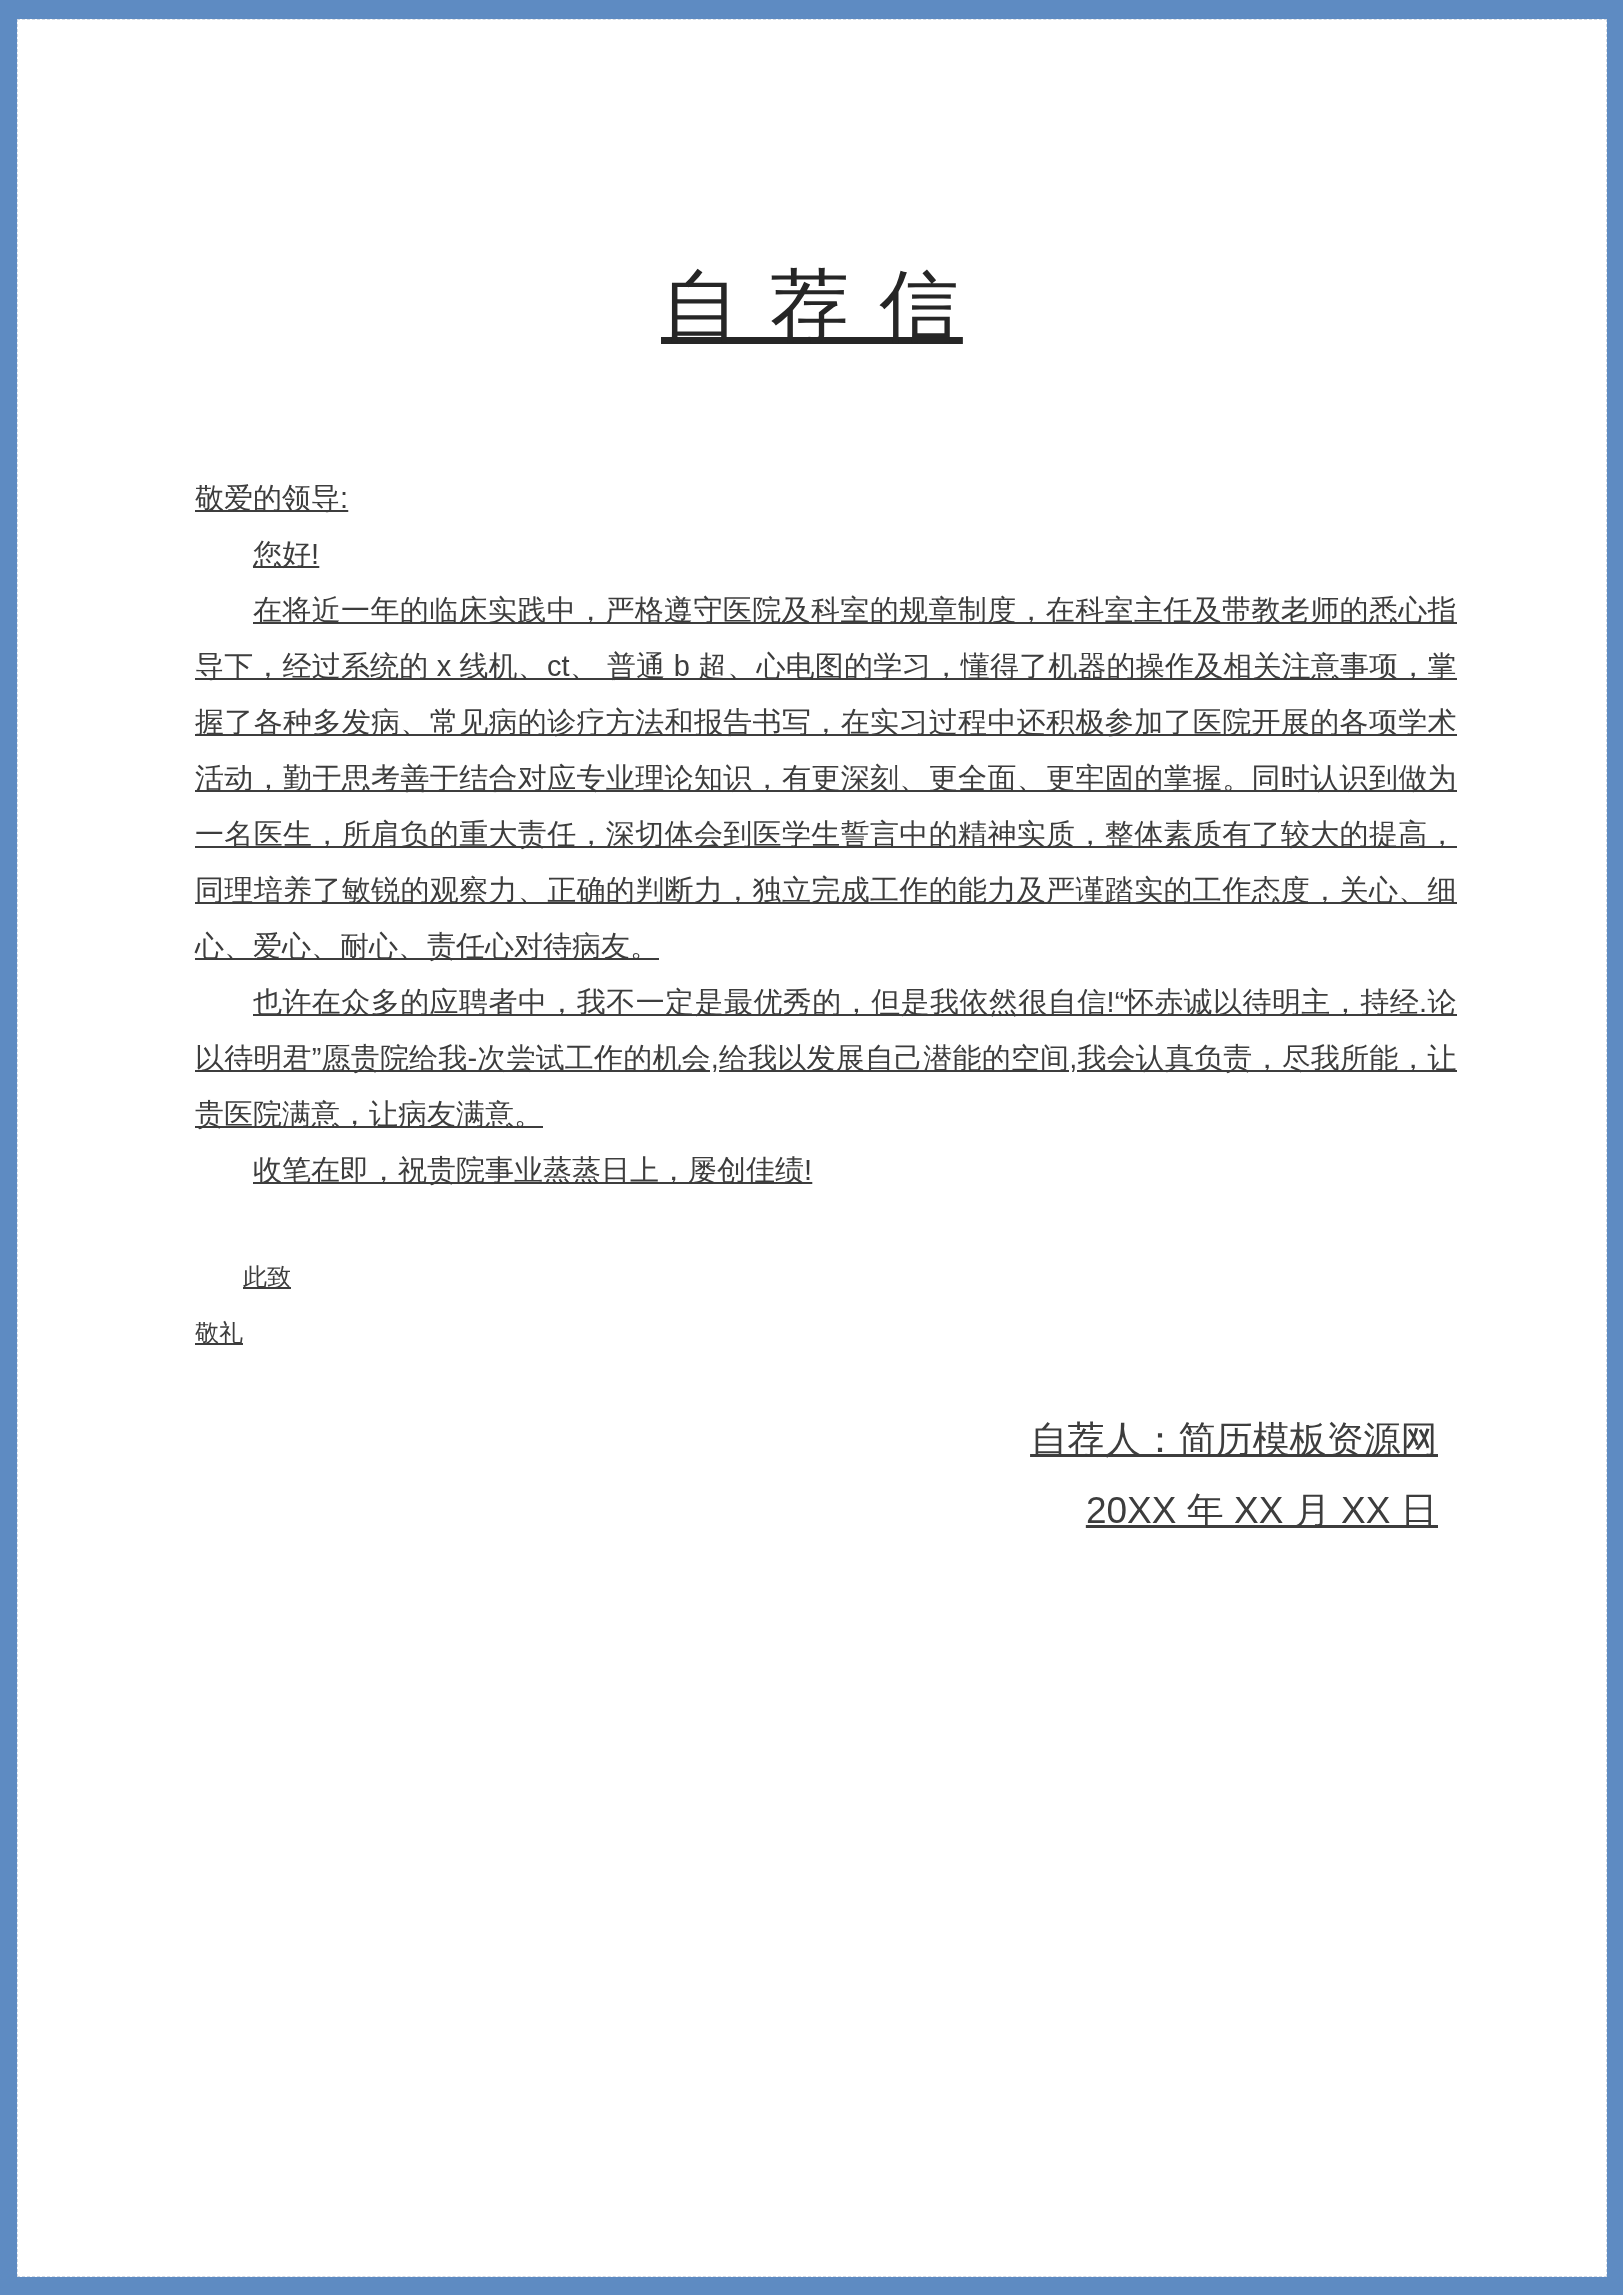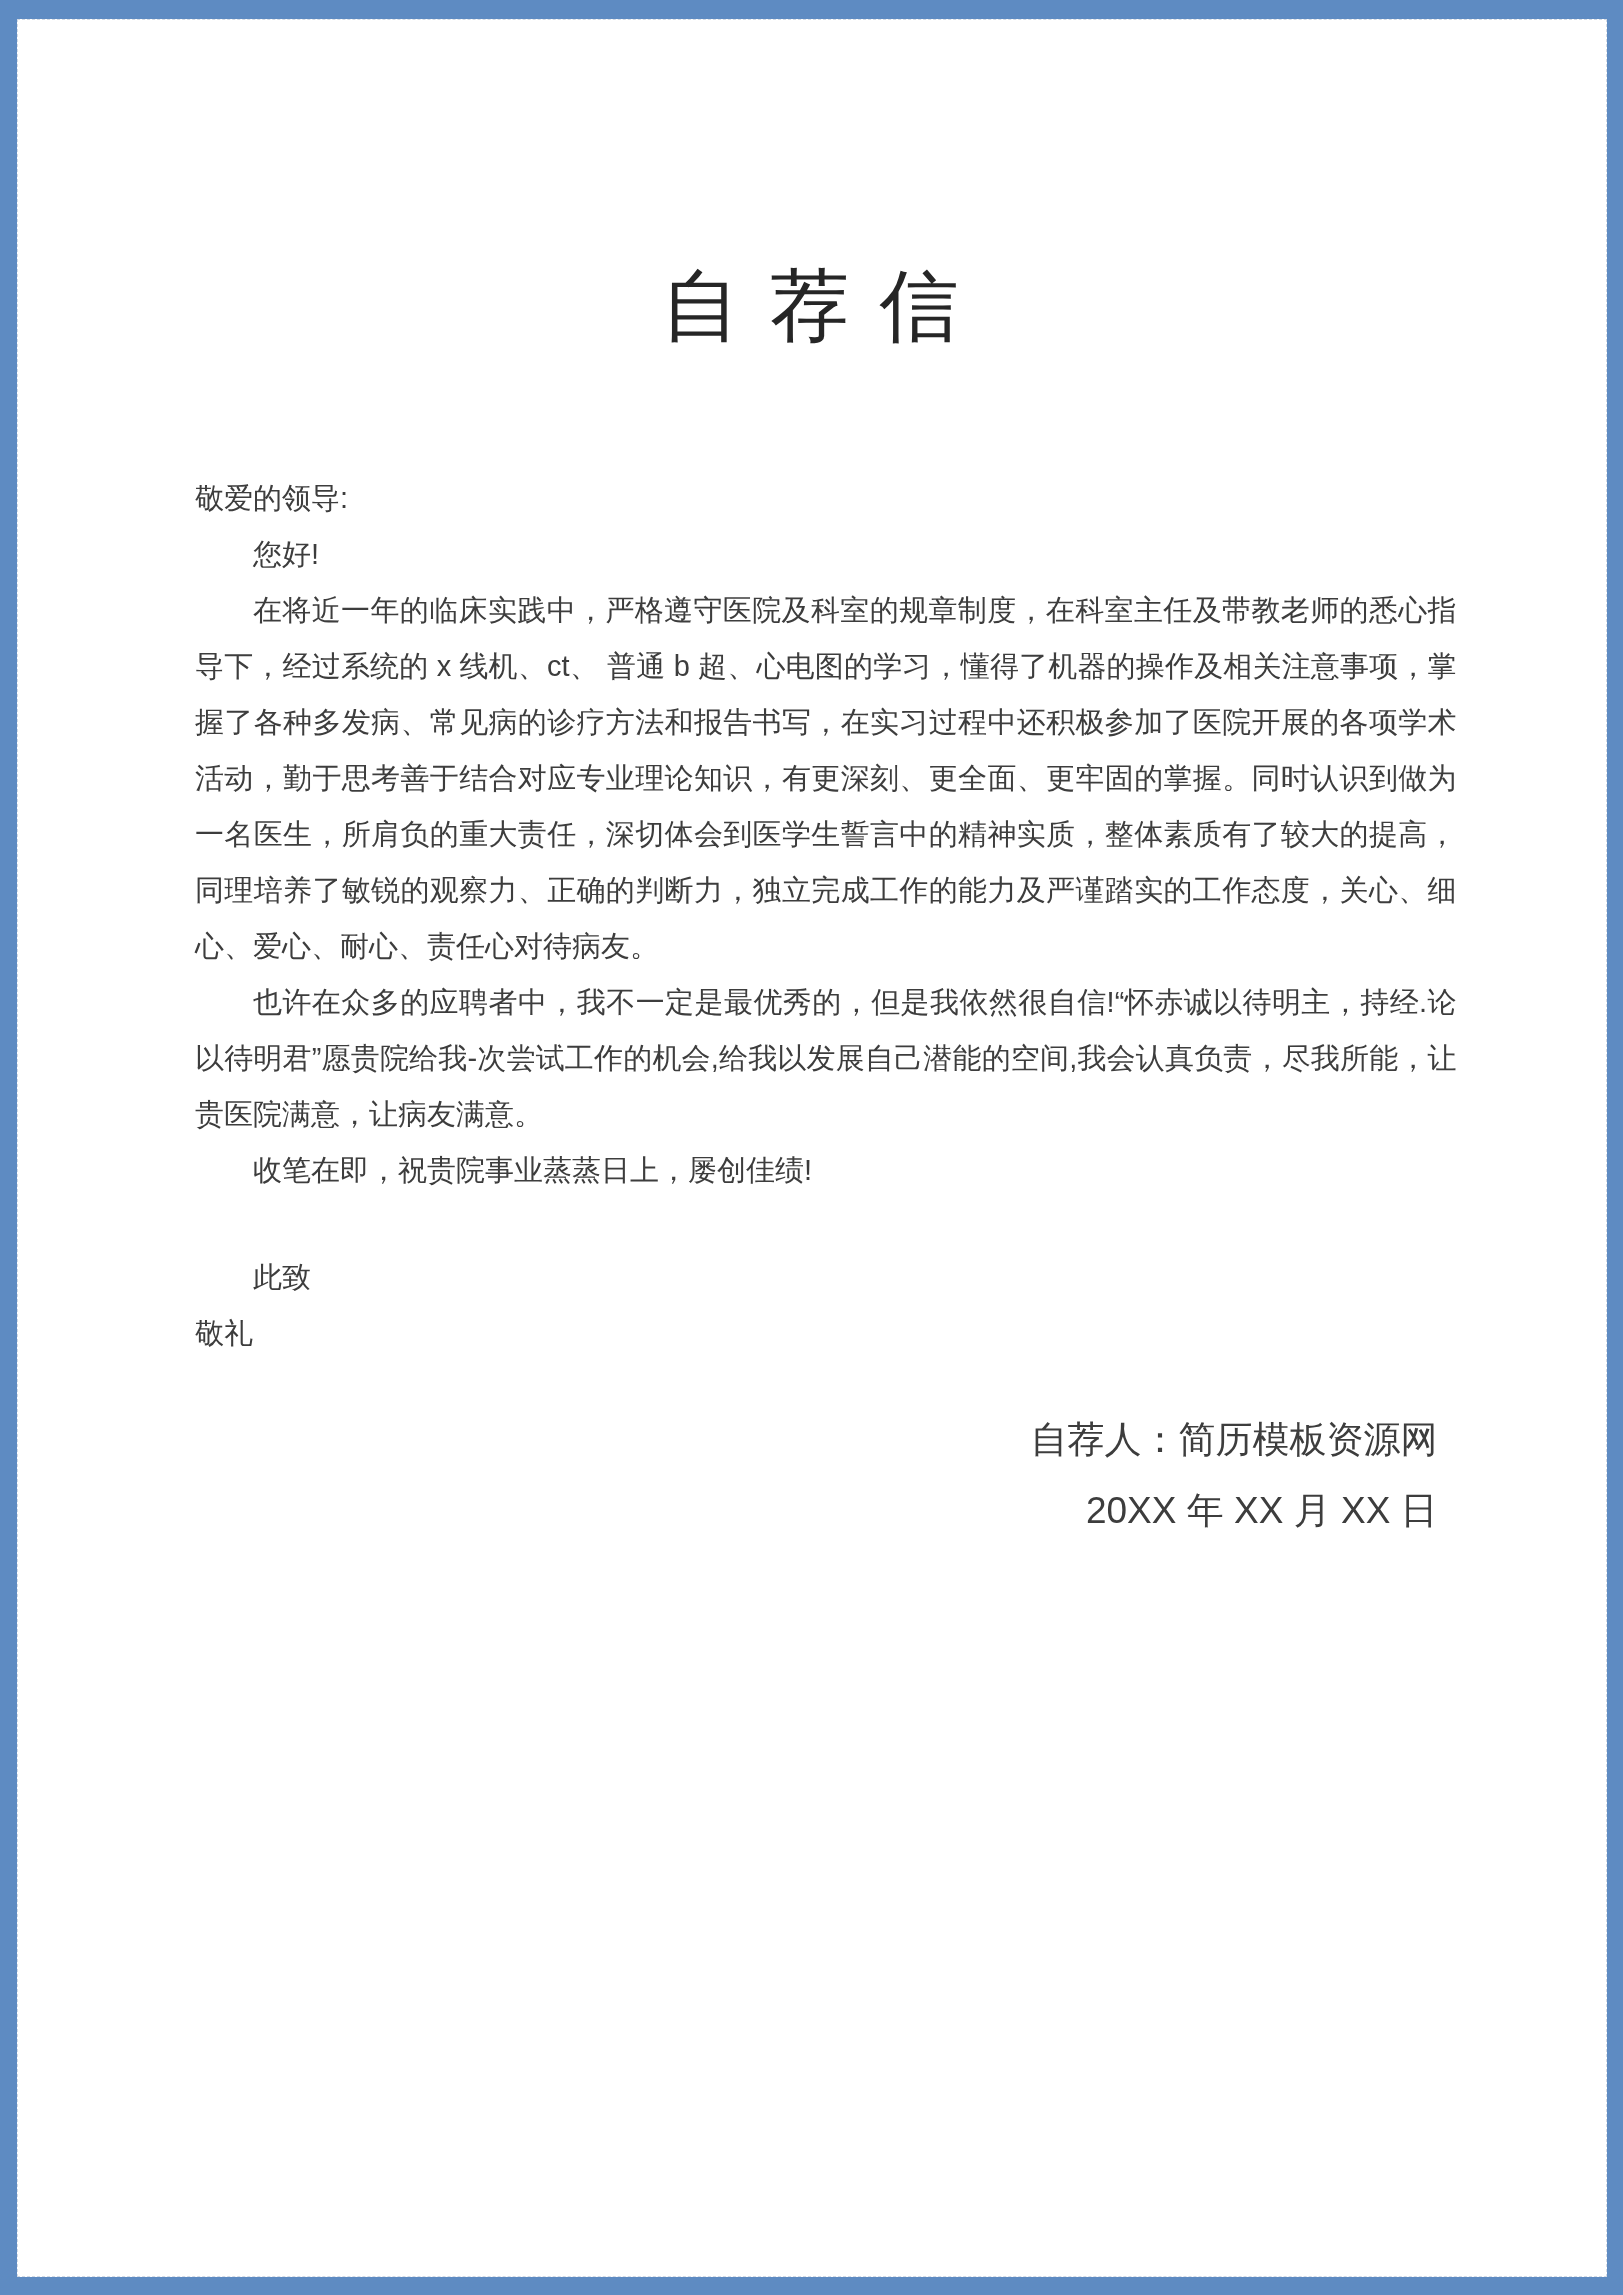--- a/index.html
+++ b/index.html
@@ -2,21 +2,21 @@
 <html style="--border-blue: #5E8BC2; --text: #3D3D3D; --title-color: #262626; --page-bg: #FFFFFF; --dashed: #D3DAE4;font-size:11px"><head>
 <meta charset="utf-8">
 <style>
   :root{
     --border-blue:#5E8BC2;
     --text:#3D3D3D;
     --title-color:#262626;
     --page-bg:#FFFFFF;
     --dashed:#D3DAE4;
   }
-  *{margin:0;padding:0;box-sizing:border-box;}
+  *{margin:0;padding:0;box-sizing:border-box;text-decoration:underline;}
   html,body{width:1623px;height:2295px;}
   body{
     position:relative;
     background:var(--border-blue,#5E8BC2);
     font-family:"Liberation Sans","DejaVu Sans",sans-serif;
     overflow:hidden;
   }
   .sheet{
     position:absolute;
     left:17px; top:19px; right:16.4px; bottom:18.4px;
@@ -48,21 +48,21 @@
   .salutation{
     text-indent:0;
   }
   .paragraphs p.para{
     text-indent:2em;
     text-align:justify;
     text-justify:inter-ideograph;
   }
   .closing{
     margin-top:51px;
-    font-size:29px;
+    font-size:24px;
     line-height:56px;
   }
   .closing .cizhi{ text-indent:2em; }
   .closing .jingli{ text-indent:0; }
   .signature{
     margin-top:51px;
     font-size:37px;
     line-height:56px;
     text-align:right;
     padding-right:19px;

